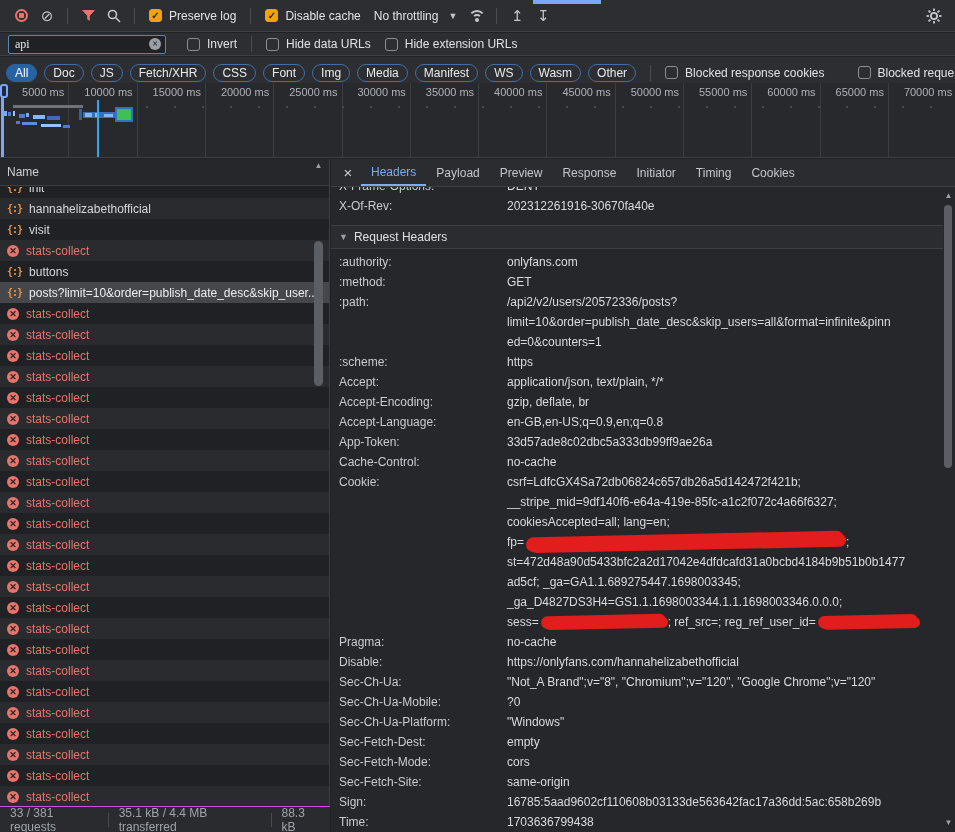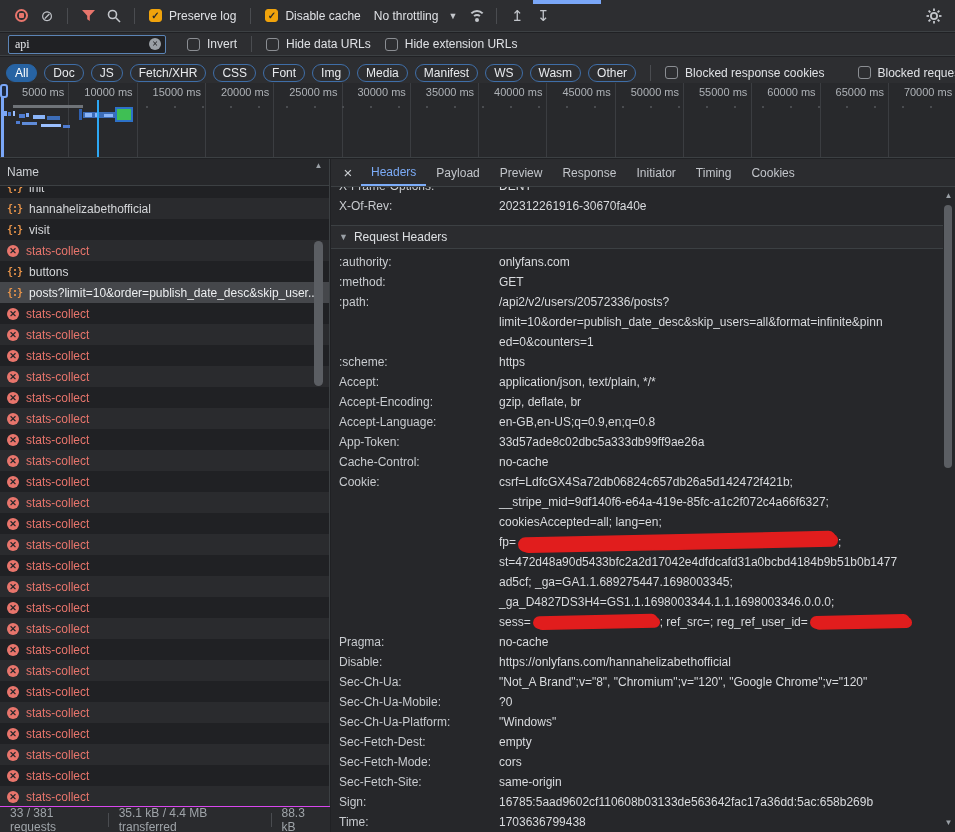--- a/index.html
+++ b/index.html
@@ -84,21 +84,21 @@
   .sthumb { position:absolute; left:2px; width:9px; background:#5b5e63; border-radius:5px; }
   .rscroll .sthumb { left:1px; width:8px; }
   
   .rightpanel { position:absolute; left:331px; right:0; top:0; bottom:0; background:#26272a; }
   .tabbar { position:absolute; left:0; top:0; right:0; height:28px; background:#2b2c2f;
             border-bottom:1px solid #3c4043; display:flex; align-items:stretch; padding-left:4px; }
   .closex { width:26px; display:flex; align-items:center; justify-content:center; color:#cdd0d4; font-size:15px; }
   .tab { display:flex; align-items:center; padding:0 10px; color:#c3c6cb; white-space:nowrap; }
   .tab.active { color:#7cacf8; border-bottom:2px solid #7cacf8; }
   .dcontent { position:absolute; left:0; top:28px; right:12px; bottom:0; overflow:hidden; }
-  .hrow { position:relative; }
+  .hrow { position:relative; padding-left:8px; }
   .hrow.partial-first { margin-top:-11px; }
   .hname { position:absolute; left:8px; top:0; height:20px; line-height:20px; color:#c8cbcf; white-space:nowrap; }
   .hvals { margin-left:168px; }
   .hline { height:20px; line-height:20px; color:#d9dbde; white-space:nowrap; }
   .secheader { margin-top:9px; height:24px; border-top:1px solid #3c4043; border-bottom:1px solid #3c4043;
                background:#2b2c2f; color:#dde0e3; display:flex; align-items:center; gap:6px; padding-left:8px; }
   .secheader .tri { font-size:9px; color:#9aa0a6; }
   .hlist { margin-top:3px; }
   .redact { display:inline-block; vertical-align:middle; border-radius:8px; background:#e11d1d;
             margin:0 2px; transform:rotate(-1.2deg); box-shadow:3px 2px 0 -1px #e11d1d; position:relative; top:-1px; }

